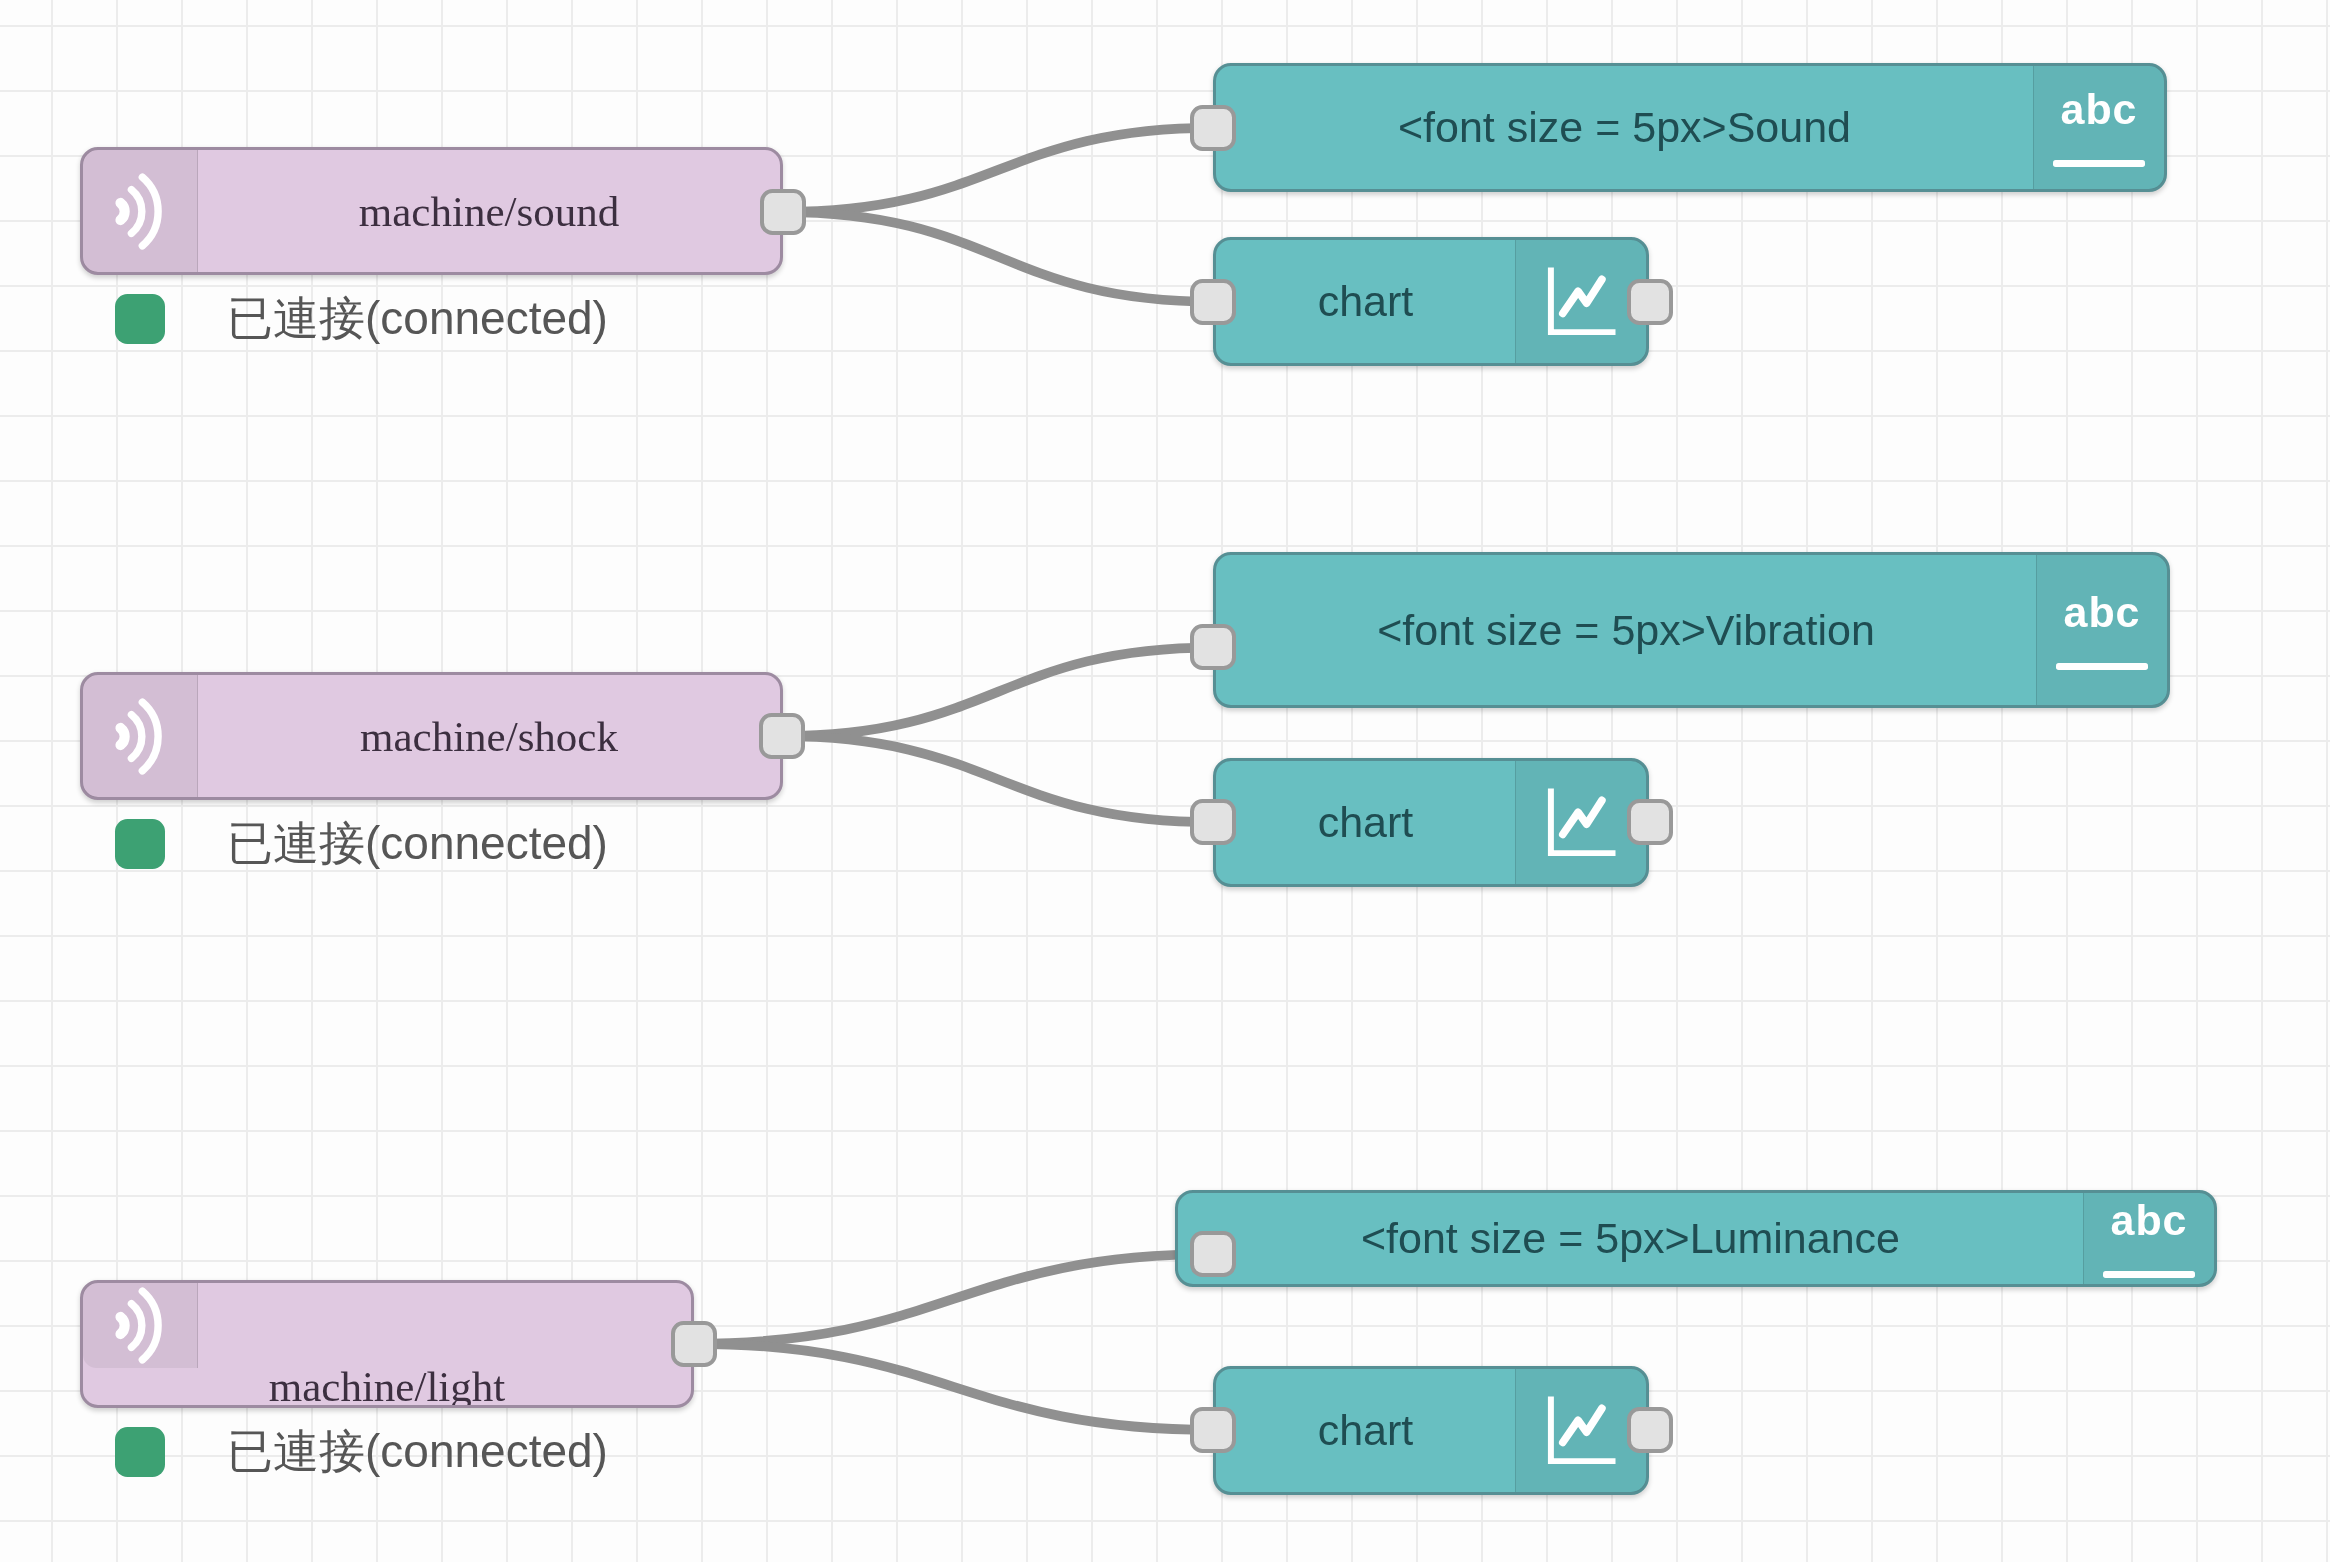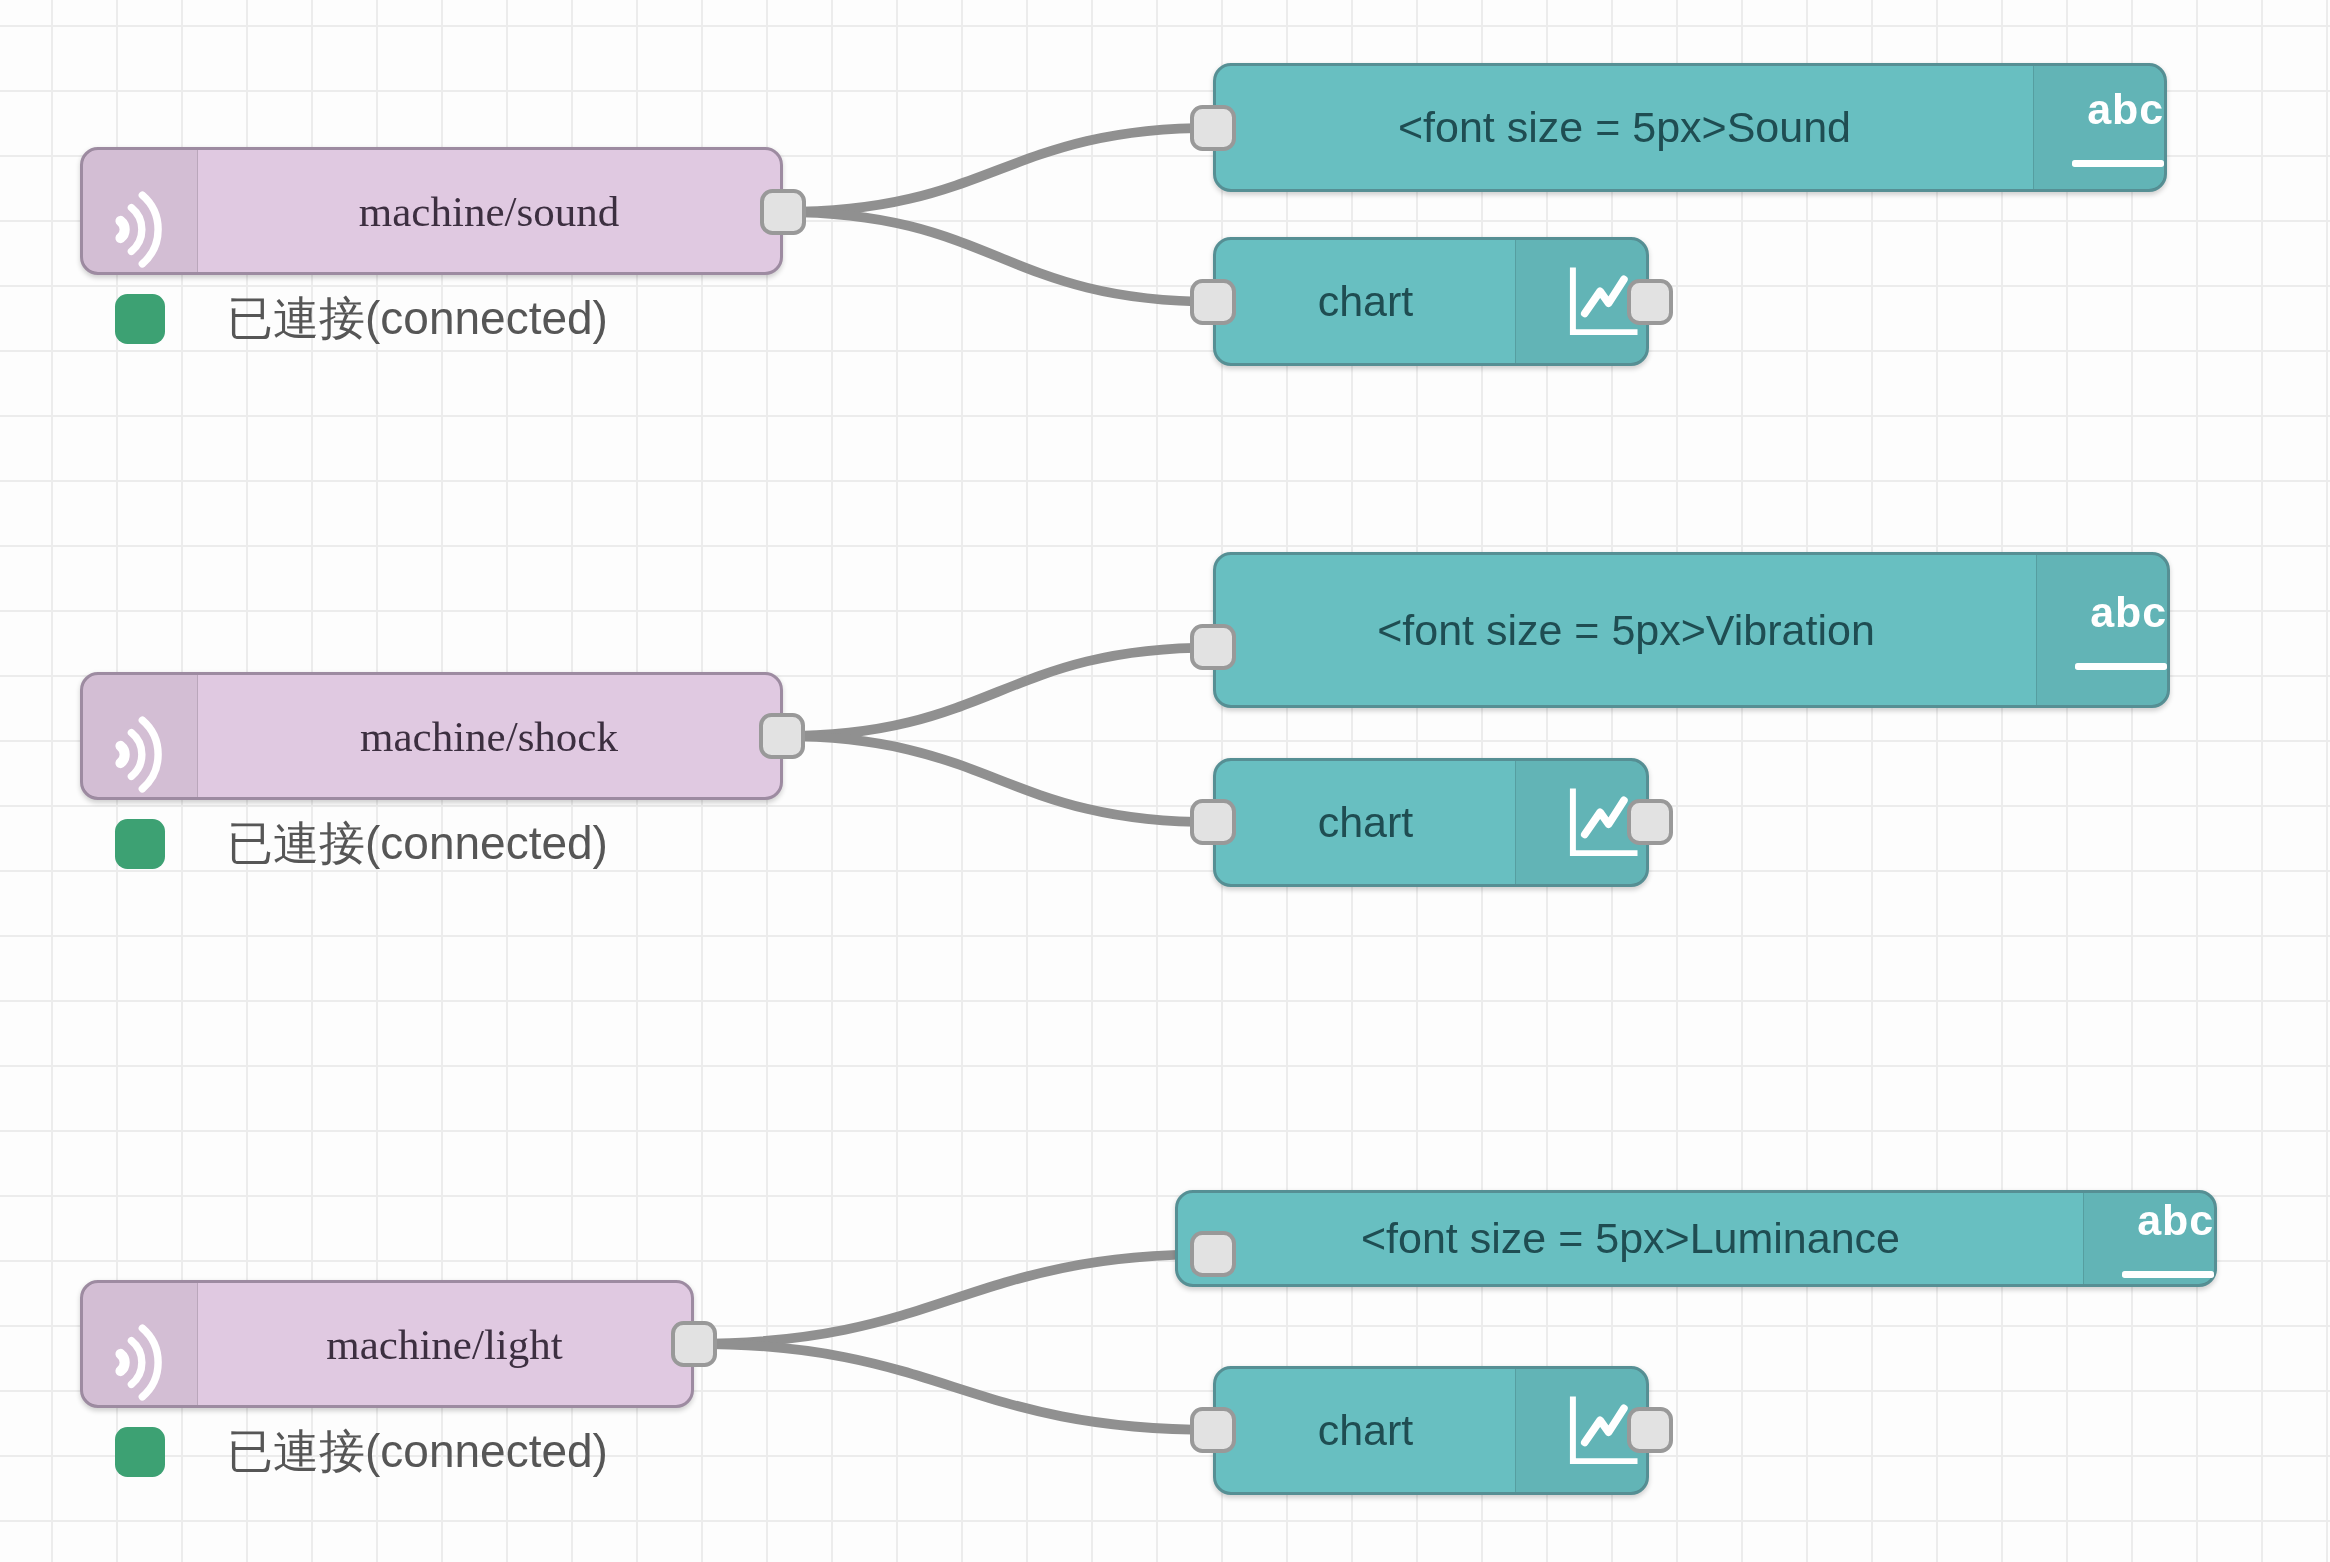--- a/index.html
+++ b/index.html
@@ -30,21 +30,21 @@
   .node.mqtt{
     background:#e0c9e1;
     border:3.5px solid #9d8ba1;
     font-family:Liberation Serif, serif;
   }
   .node.ui{
     background:#68bfc1;
     border:3.5px solid #568f94;
   }
   .icon-section{
-    flex:none;display:flex;align-items:flex-end;justify-content:center;
+    flex:none;display:flex;align-items:center;justify-content:center;
     background:rgba(0,0,0,0.055);
     gap:21px;
   }
   .icon-section.left{
     width:114px;
     border-right:1.8px solid rgba(0,0,0,0.12);
     border-radius:13.3px 0 0 13.3px;
   }
   .icon-section.right{
     width:130px;
@@ -161,21 +161,21 @@
   <div class="node ui" style="left:1213px;top:758px;width:436px;height:129px;">
     <div class="node-label ui-label">chart</div>
     <div class="icon-section right">
       <svg class="node-icon-svg" width="85" height="85" viewBox="0 0 100 100">
         <path d="M14,10 L14,86 L90,86" fill="none" stroke="#ffffff" stroke-width="7"></path>
         <path d="M28,64 L46,38 L56,52 L74,24" fill="none" stroke="#ffffff" stroke-width="9" stroke-linecap="round" stroke-linejoin="round"></path>
       </svg>
     </div>
   </div>
 
-  <div class="node mqtt" style="left:80px;top:1280px;width:614px;height:128px;">
+  <div class="node mqtt" style="left:80px;top:1280px;width:614px;height:128px;flex-direction:column;">
     <div class="icon-section left">
       <svg class="node-icon-svg" width="78" height="85" viewBox="0 0 100 100">
         <g fill="none" stroke="#ffffff" stroke-linecap="round">
           <path d="M25,39 A14,14 0 0 1 25,61" stroke-width="13"></path>
           <path d="M39,22 A36,36 0 0 1 39,78" stroke-width="9.5"></path>
           <path d="M53,6  A58,58 0 0 1 53,94" stroke-width="9.5"></path>
         </g>
       </svg>
     </div>
     <div class="node-label mqtt-label">machine/light</div>

